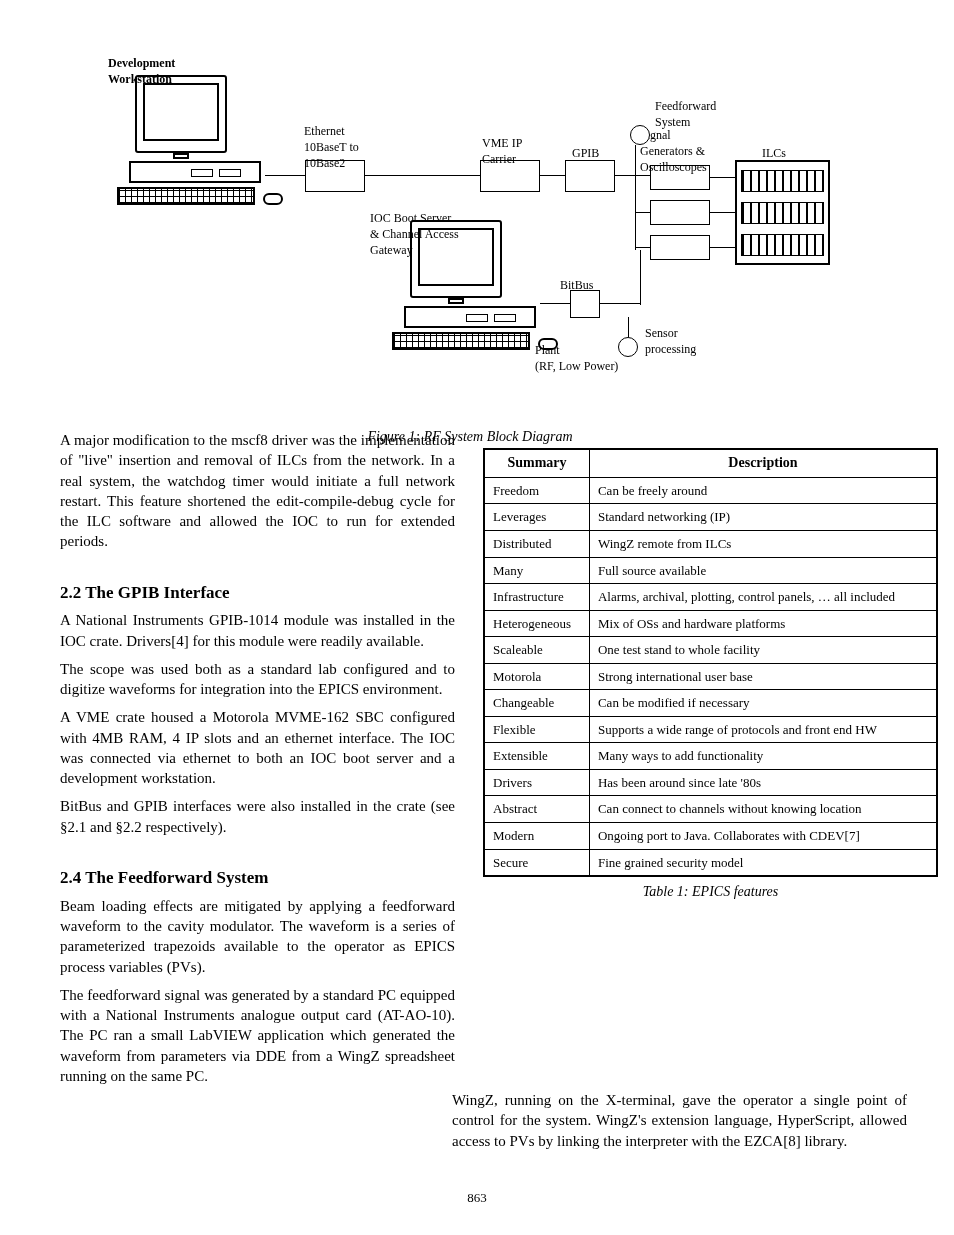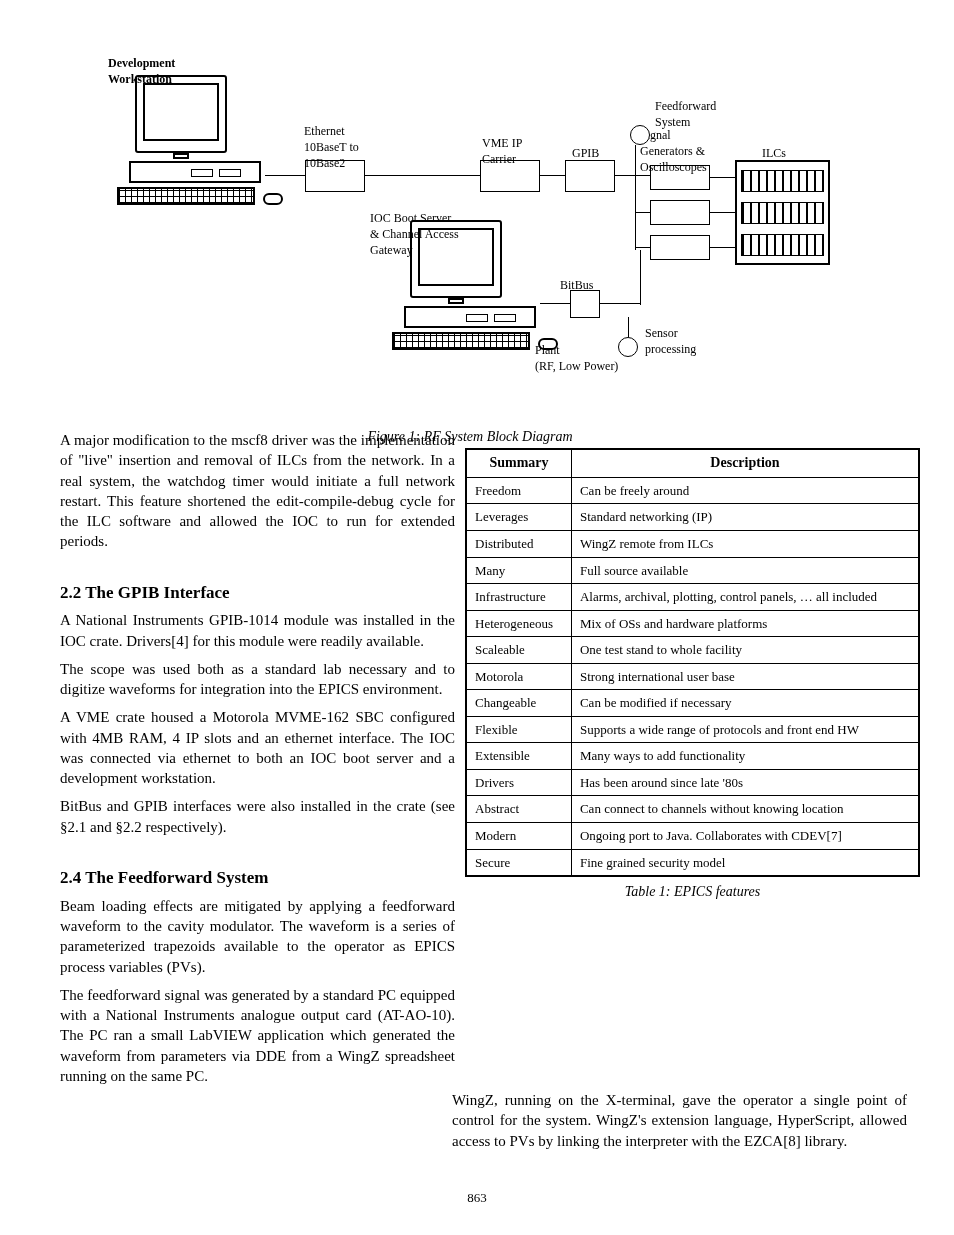--- a/index.html
+++ b/index.html
@@ -33,21 +33,21 @@
     .pc .mouse{position:absolute;left:128px;top:118px;width:20px;height:12px;border:2px solid #000;border-radius:8px;background:#fff;}
 
     
     .rack{position:absolute;border:2px solid #000;background:#fff;}
     .rack .shelf{position:absolute;left:4px;right:4px;height:22px;border:1.5px solid #000;
       background:repeating-linear-gradient(90deg,#000 0 2px,#fff 2px 8px);}
 
     
     .columns{position:absolute;left:60px;top:430px;right:50px;bottom:80px;}
     .colL{position:absolute;left:0;top:0;width:395px;}
-    .colR{position:absolute;left:405px;top:0;width:455px;}
+    .colR{position:absolute;left:423px;top:0;width:455px;}
     .colL .sec-title{font-weight:bold;font-size:17px;margin:30px 0 6px;}
     .colL p{margin-bottom:8px;text-align:justify;}
     .caption{position:absolute;font-style:italic;font-size:14px;text-align:center;}
     .tbl{border-collapse:collapse;width:100%;border:2px solid #000;margin-top:18px;}
     .tbl td,.tbl th{border:1px solid #000;padding:4px 8px;font-size:13px;vertical-align:top;}
     .tbl th{font-weight:bold;text-align:center;font-size:14px;}
     .tbl-cap{font-style:italic;font-size:14px;text-align:center;margin-top:6px;}
     .tail{position:absolute;left:452px;top:1090px;width:455px;font-size:15px;line-height:1.35;text-align:justify;}
     .footer{position:absolute;bottom:28px;width:100%;text-align:center;font-size:13px;}
   </style>
@@ -143,21 +143,21 @@
 
 </div>
 
 <div class="caption" style="left:60px;top:380px;width:820px;margin-top:48px;">Figure 1: RF System Block Diagram</div>
 
 <div class="columns">
   <div class="colL">
     <p>A major modification to the mscf8 driver was the implementation of "live" insertion and removal of ILCs from the network. In a real system, the watchdog timer would initiate a full network restart. This feature shortened the edit-compile-debug cycle for the ILC software and allowed the IOC to run for extended periods.</p>
     <div class="sec-title">2.2 The GPIB Interface</div>
     <p>A National Instruments GPIB-1014 module was installed in the IOC crate. Drivers[4] for this module were readily available.</p>
-    <p>The scope was used both as a standard lab necessary and to digitize waveforms for integration into the EPICS environment.</p>
+    <p>The scope was used both as a standard lab configured and to digitize waveforms for integration into the EPICS environment.</p>
     <p>A VME crate housed a Motorola MVME-162 SBC configured with 4MB RAM, 4 IP slots and an ethernet interface. The IOC was connected via ethernet to both an IOC boot server and a development workstation.</p>
     <p>BitBus and GPIB interfaces were also installed in the crate (see §2.1 and §2.2 respectively).</p>
     <div class="sec-title">2.4 The Feedforward System</div>
     <p>Beam loading effects are mitigated by applying a feedforward waveform to the cavity modulator. The waveform is a series of parameterized trapezoids available to the operator as EPICS process variables (PVs).</p>
     <p>The feedforward signal was generated by a standard PC equipped with a National Instruments analogue output card (AT-AO-10). The PC ran a small LabVIEW application which generated the waveform from parameters via DDE from a WingZ spreadsheet running on the same PC.</p>
   </div>
 
   <div class="colR">
     <table class="tbl">
       <thead>

